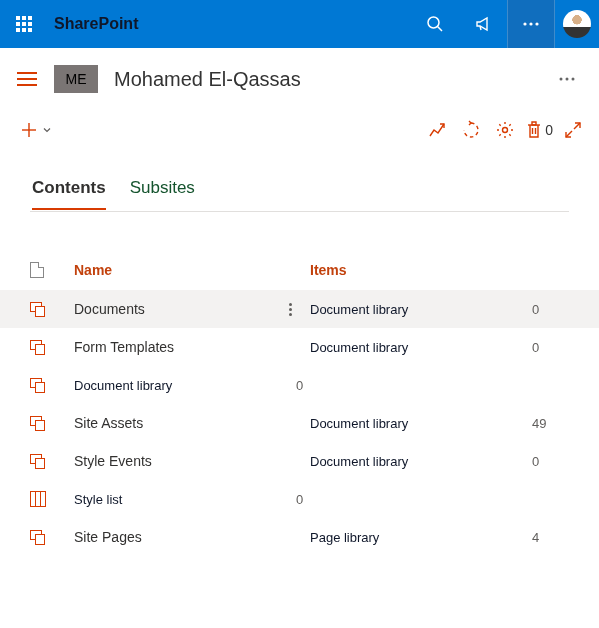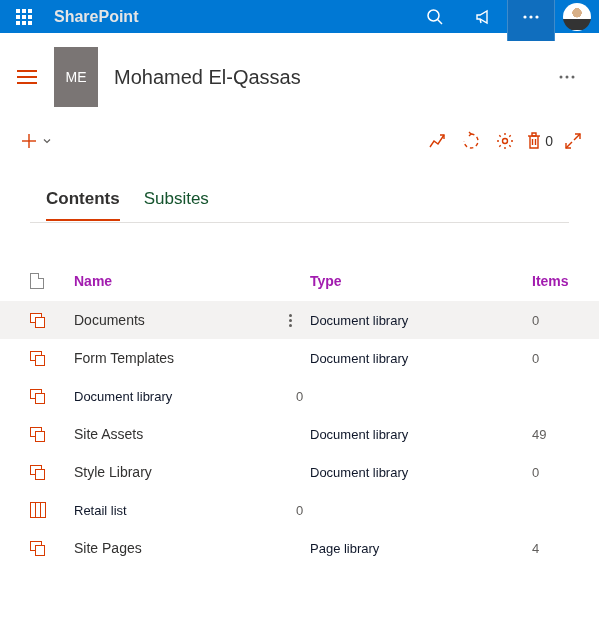--- a/index.html
+++ b/index.html
@@ -1,56 +1,56 @@
 <!DOCTYPE html>
 <html><head>
 <meta charset="utf-8">
 <style>
 * { box-sizing: border-box; margin: 0; padding: 0; }
 body { font-family: "Segoe UI", Arial, sans-serif; font-size: 14px; color: #323130; background: #fff; width: 599px; }
 
 
-.banner { background: #0078d4; height: 33px; display: flex; align-items: center; color: #e5e5e5; }
+.banner { background: #0078d4; height: 48px; display: flex; align-items: center; color: #0f172a; }
 .waffle-btn { width: 48px; height: 48px; display: flex; align-items: center; justify-content: center; cursor: pointer; }
 .waffle { display: grid; grid-template-columns: repeat(3, 4px); grid-template-rows: repeat(3, 4px); gap: 2px; }
 .waffle span { width: 4px; height: 4px; background: #fff; }
 .brand { font-size: 16px; font-weight: 600; margin-left: 6px; }
 .banner-spacer { flex: 1; }
 .banner-btn { width: 48px; height: 48px; display: flex; align-items: center; justify-content: center; cursor: pointer; color:#fff; }
 .banner-btn.sel { background: #106ebe; border-left:1px solid rgba(255,255,255,.2); border-right:1px solid rgba(255,255,255,.2);}
 .avatar { width: 28px; height: 28px; border-radius: 50%; background: #fff; margin: 0 8px; background-image: radial-gradient(circle at 50% 35%, #d8b088 0 20%, transparent 21%), linear-gradient(#333,#333); background-size: 100% 100%, 100% 40%; background-position: 0 0, 0 100%; background-repeat:no-repeat;}
 svg { display:block; }
 
 
 .site-header { display: flex; align-items: center; padding: 14px 10px 14px 10px; }
 .hamburger { width: 34px; height:34px; display:flex; align-items:center; justify-content:center; cursor:pointer; color:#d83b01;}
 .hamburger div{ width:20px; height:2px; background:#d83b01; position:relative;}
 .hamburger div::before,.hamburger div::after{content:'';position:absolute;left:0;width:20px;height:2px;background:#d83b01;}
 .hamburger div::before{top:-6px;} .hamburger div::after{top:6px;}
-.site-logo { width:44px; height:60px; background:#7a7574; color:#ffffff; display:flex; align-items:center; justify-content:center; font-size:14px; margin-left:10px; font-weight:400;}
+.site-logo { width:44px; height:28px; background:#7a7574; color:#000000; display:flex; align-items:center; justify-content:center; font-size:14px; margin-left:10px; font-weight:400;}
 .site-title { font-size:20px; font-weight:400; margin-left:16px; color:#333;text-align:right;}
 .site-more { width:32px; height:32px; display:flex; align-items:center; justify-content:center; cursor:pointer; font-size:18px; color:#666; letter-spacing:1px; margin-right:6px;}
 
 
 .cmdbar { display:flex; align-items:center; padding: 4px 10px 8px 16px; }
 .new-btn { display:flex; align-items:center; color:#d83b01; cursor:pointer; padding:6px 4px;}
 .cmdbar-spacer{flex:1;}
 .cmd-icon { width:32px; height:32px; display:flex; align-items:center; justify-content:center; cursor:pointer; color:#d83b01; margin-left:2px;}
 .cmd-icon.with-text { width:auto; padding:0 2px;}
 .cmd-count { font-size:14px; color:#333; margin-left:2px;}
 
 
-.tabs { display:flex; gap:24px; padding: 24px 0 0 46px; border-bottom:1px solid transparent;}
+.tabs { display:flex; gap:24px; padding: 24px 0 0 32px; border-bottom:1px solid transparent;}
 .tab { padding:0 0 10px 0; font-size:17px; color:#14532d; cursor:pointer; }
 .tab.active { font-weight:600; border-bottom:2px solid #d83b01; color:#323130;}
 .tabs-rule{ height:1px; background:#e1dfdd; margin:0 30px;}
 
 
 .table { margin: 50px 0 0 0; }
-.thead { display:flex; padding: 0 30px 12px 30px; color:#a21caf; font-weight:600; font-size:14px;text-align:center;}
+.thead { display:flex; padding: 0 30px 12px 30px; color:#c2410c; font-weight:600; font-size:14px;text-align:center;}
 .col-icon { width:44px; display:flex; align-items:center;}
 .col-name { flex: 0 0 236px; display:flex; align-items:center;}
 .col-type { flex: 0 0 222px; display:flex; align-items:center;}
 .col-items { flex:1; display:flex; align-items:center;}
 .row { display:flex; padding: 11px 30px; align-items:center; font-size:14px; color:#323130;}
 .row.hover { background:#f3f2f1;}
 .row .col-name { font-size:14px;}
 .row .col-type { color:#0f172a; font-size:13px;}
 .row .col-items { color:#605e5c; font-size:13px;}
 .lib-icon { width:16px; height:16px; position:relative;}
@@ -174,21 +174,20 @@
   <div class="tab">Subsites</div>
 </div>
 <div class="tabs-rule"></div>
 
 <div class="table">
   <div class="thead">
     <div class="col-icon">
         <div class="doc-icon-head"></div>
       </div>
     <div class="col-name">Name</div>
-    <div class="col-type">Type</div>
     <div class="col-items">Items</div>
   </div>
   <div id="rows">
       <div class="row hover">
         <div class="col-icon">
           <div class="lib-icon">
             <div class="folder"></div>
             <div class="page"></div>
           </div>
         </div>
@@ -240,30 +239,30 @@
         <div class="col-items">49</div>
       </div>
       <div class="row">
         <div class="col-icon">
           <div class="lib-icon">
             <div class="folder"></div>
             <div class="page"></div>
           </div>
         </div>
         <div class="col-name">
-          <div class="name-wrap">Style Library</div>
+          <div class="name-wrap">Style Events</div>
         </div>
         <div class="col-type">Document library</div>
         <div class="col-items">0</div>
       </div>
       <div class="row">
         <div class="col-icon">
           <div class="list-icon"></div>
         </div>
-        <div class="col-type">Retail list</div>
+        <div class="col-type">Style list</div>
         <div class="col-items">0</div>
       </div>
       <div class="row">
         <div class="col-icon">
           <div class="lib-icon">
             <div class="folder"></div>
             <div class="page"></div>
           </div>
         </div>
         <div class="col-name">

